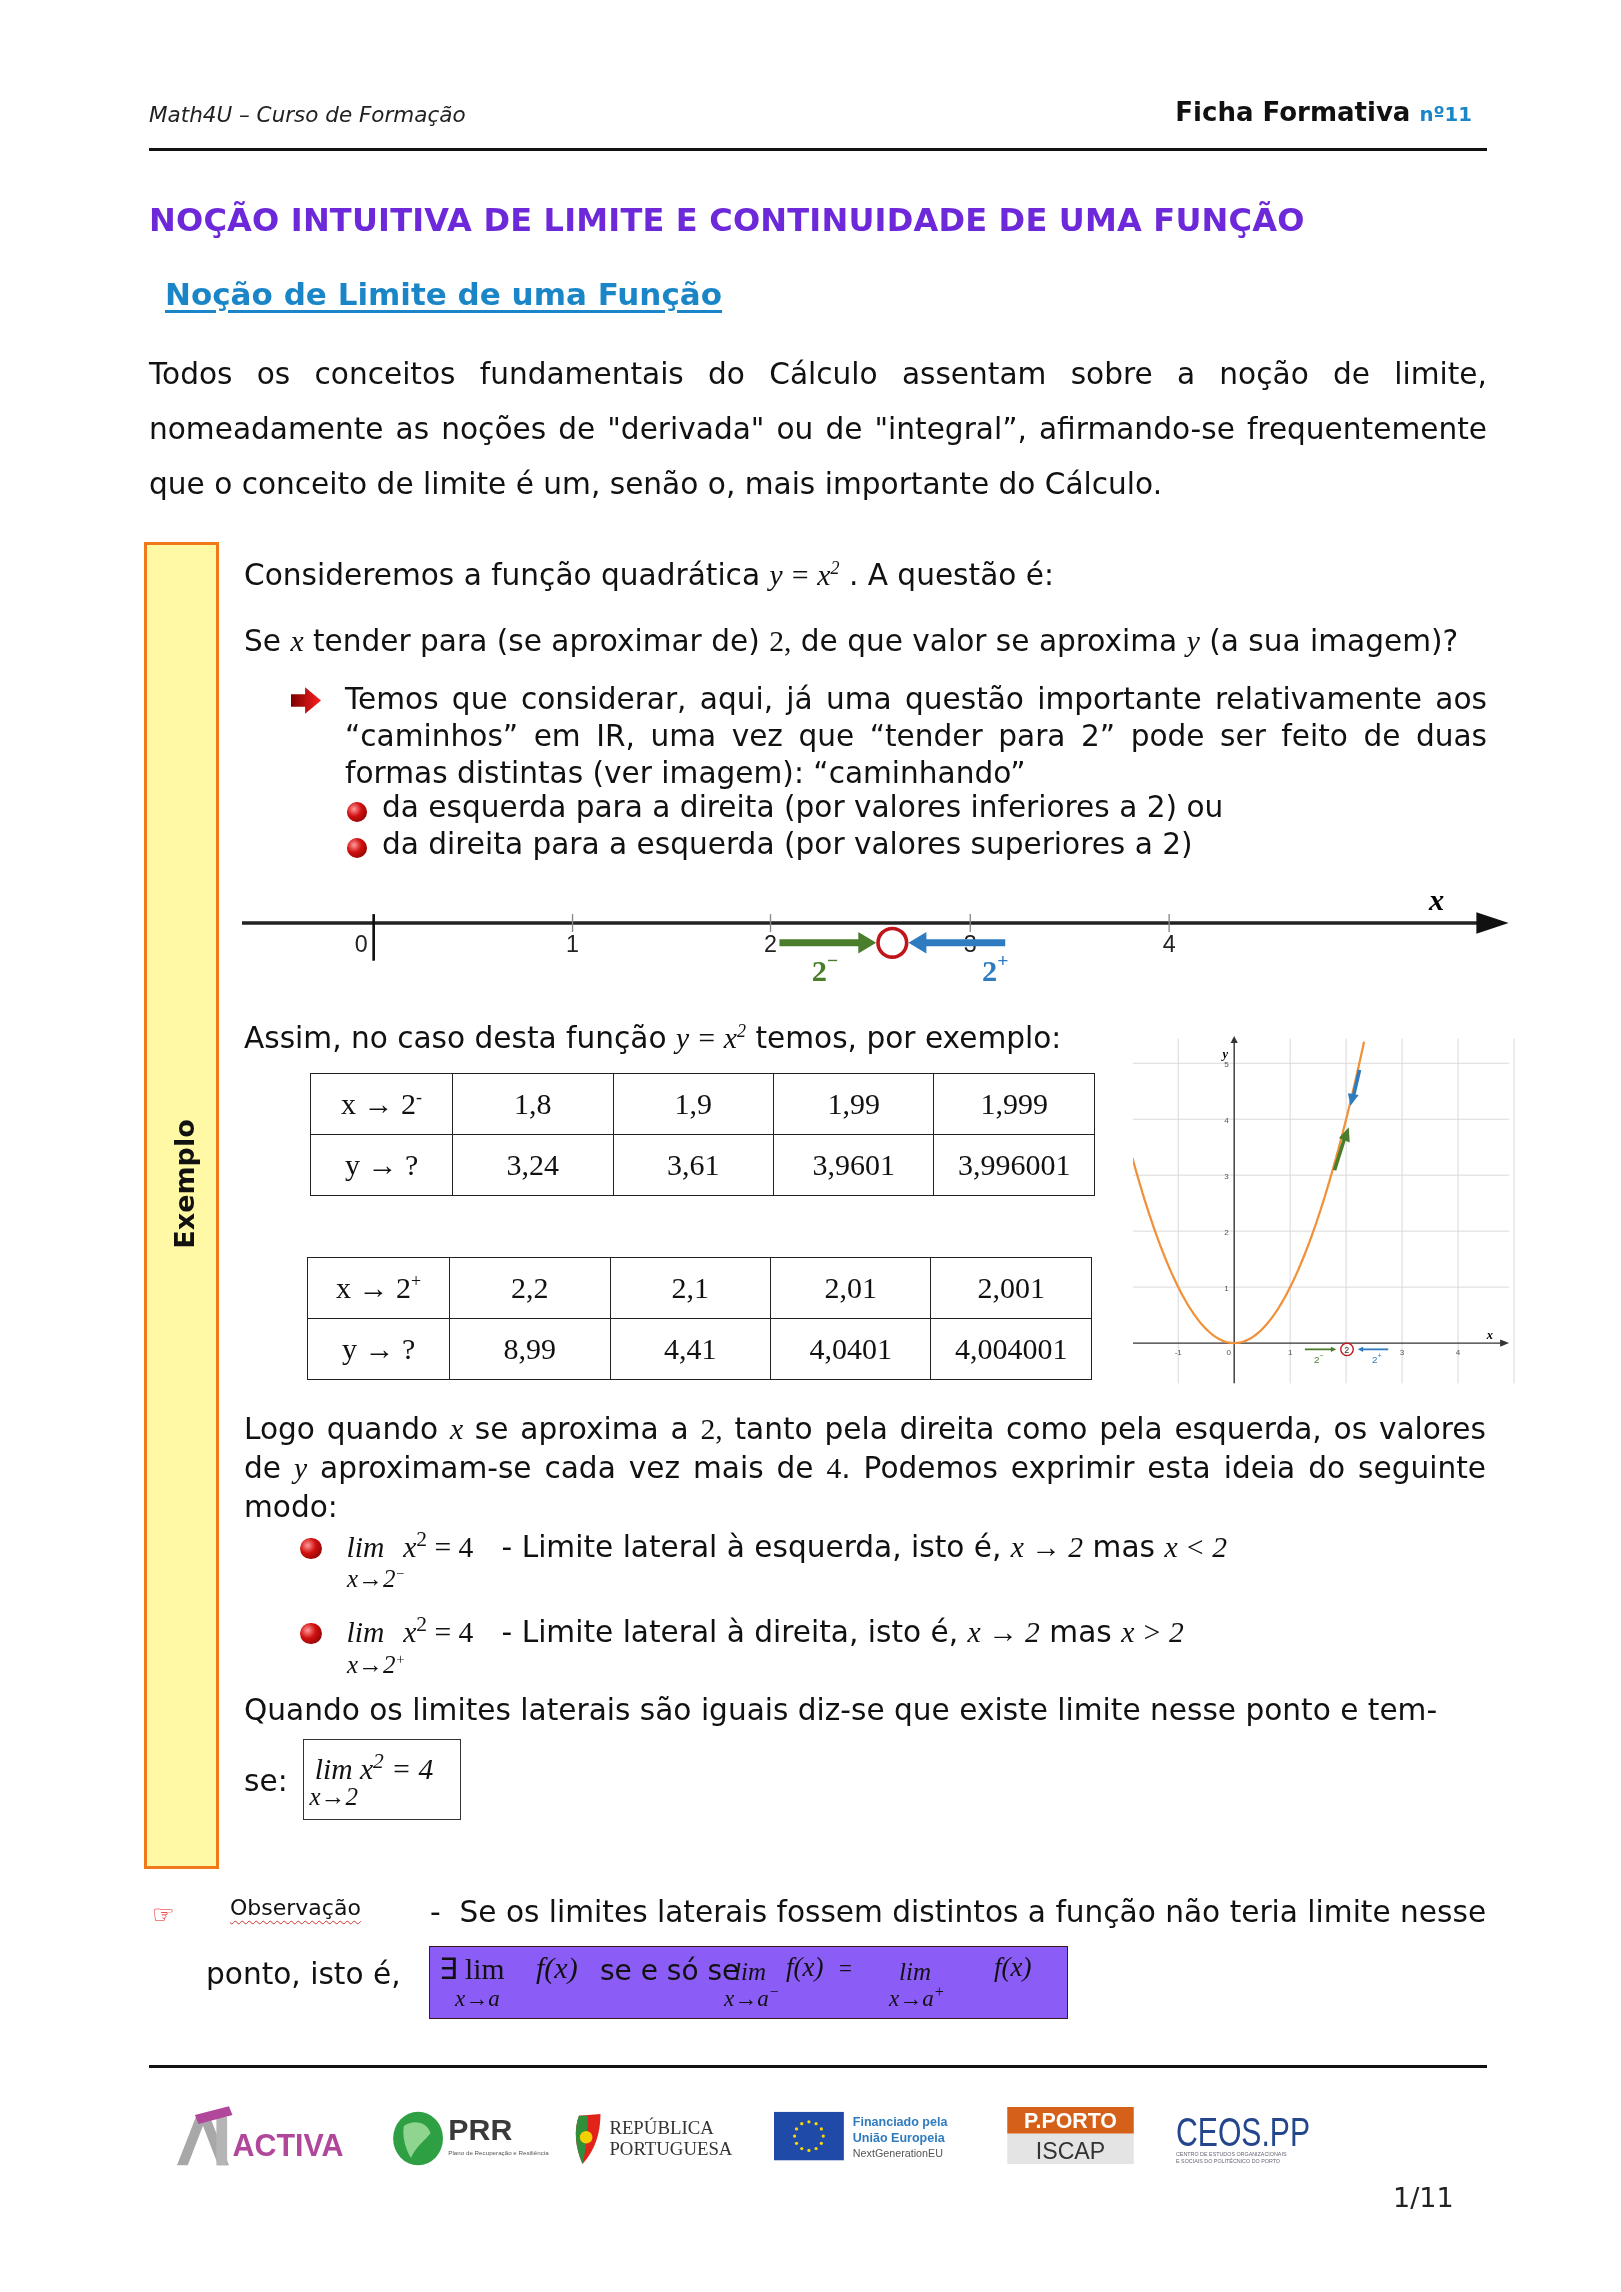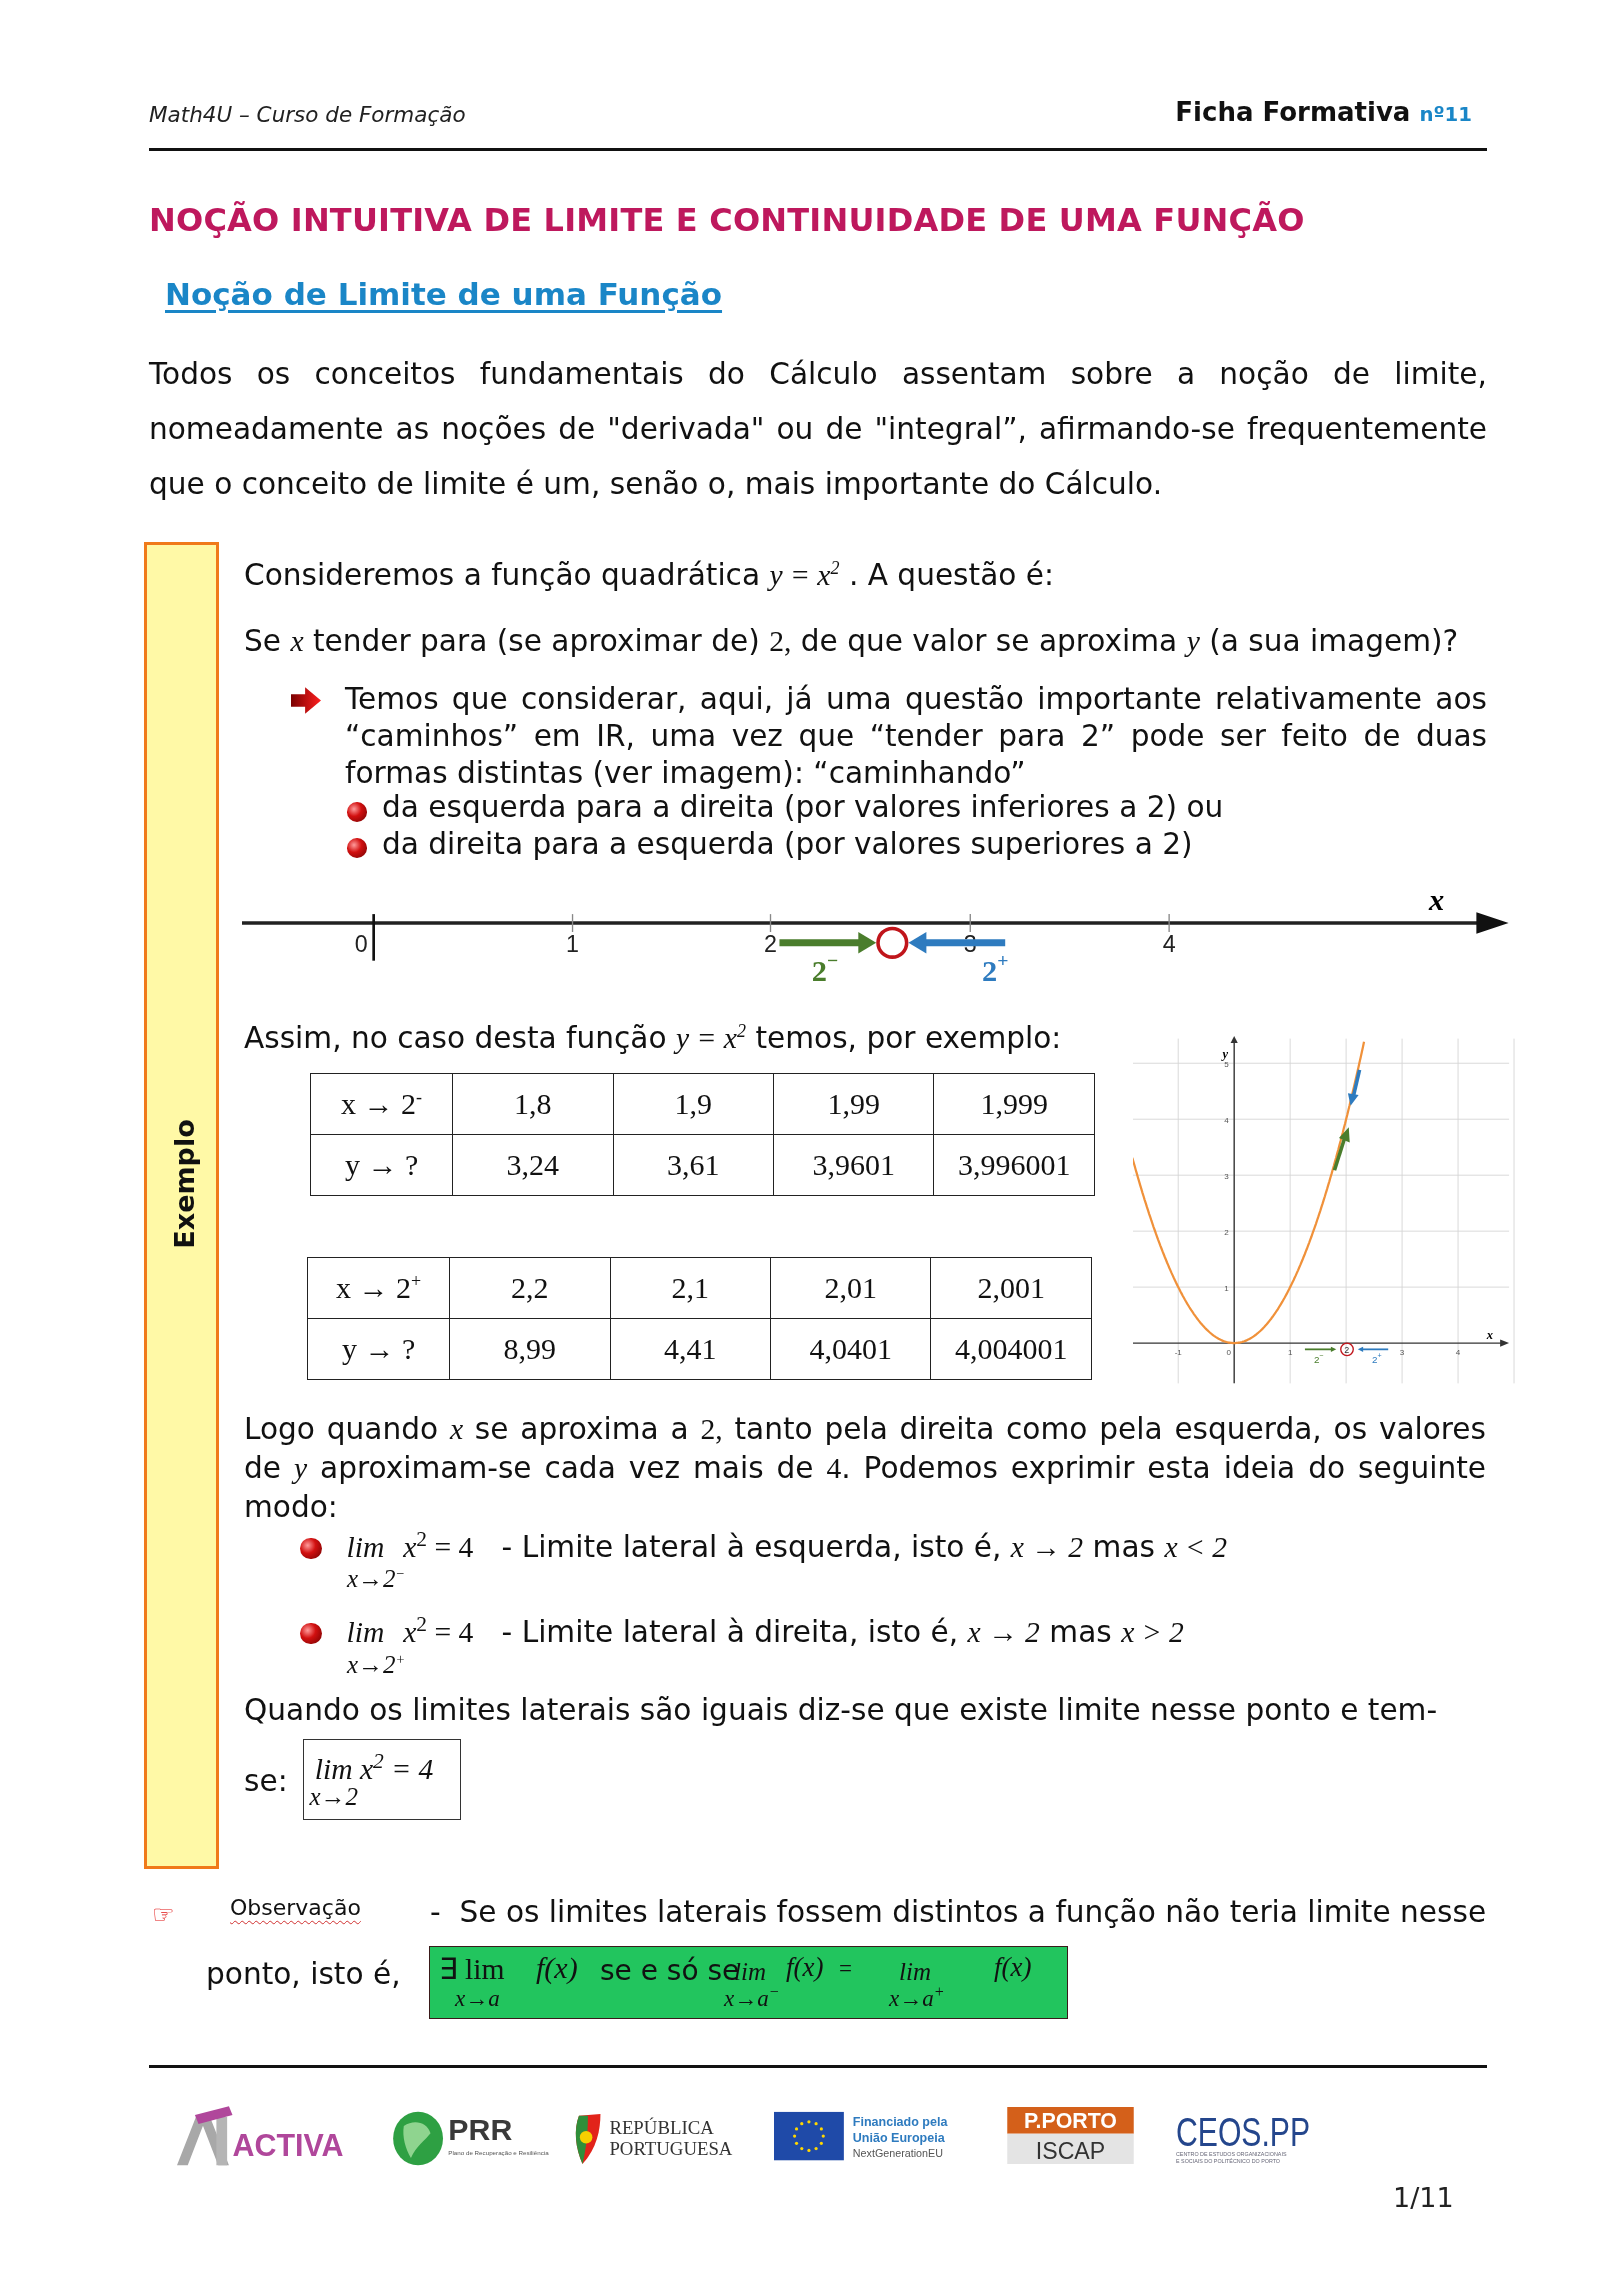--- a/index.html
+++ b/index.html
@@ -8,21 +8,21 @@
   .abs { position: absolute; }
   .math { font-family: "Liberation Serif", serif; font-style: italic; }
   .mathr { font-family: "Liberation Serif", serif; }
 
   
   #hdr-left { left: 149px; top: 102px; font-size: 21.5px; font-style: italic; color: #222; }
   #hdr-right { right: 149px; top: 97px; font-size: 26px; font-weight: bold; color: #111; }
   #hdr-right .num { color: #1a86c7; font-size: 19.7px; }
   #hdr-rule { left: 149px; top: 148px; width: 1338px; height: 2.7px; background: #111; }
 
-  #title { left: 149px; top: 201px; font-size: 32px; font-weight: bold; color: #be185d; letter-spacing: 0.2px; }
+  #title { left: 149px; top: 201px; font-size: 32px; font-weight: bold; color: #6d28d9; letter-spacing: 0.2px; }
   #subtitle { left: 149px; top: 276px; font-size: 31px; font-weight: bold; color: #1a86c7; text-decoration: underline; text-underline-offset: 4.5px; margin-left: 16px; }
 
   #intro { left: 149px; top: 347px; width: 1338px; font-size: 29.6px; line-height: 55px; text-align: justify; }
 
   
   #ex-bar { left: 144px; top: 542px; width: 75px; height: 1327px; background: #fff9a6; border: 3.6px solid #f07a1a; }
   #ex-label { left: 184px; top: 1184px; transform: translate(-50%, -50%) rotate(-90deg); font-size: 27px; font-weight: bold; white-space: nowrap; }
 
   .txt { font-size: 29.6px; color: #111; }
   #p1 { left: 244px; top: 558px; }
@@ -62,21 +62,21 @@
   #p6 { left: 244px; top: 1764px; }
   #limbox { left: 303px; top: 1739px; width: 158px; height: 81px; border: 1.8px solid #333; background: #fff; }
   #limbox-top { left: 10.7px; top: 9px; font-size: 29.6px; white-space: nowrap; }
   #limbox-sub { left: 5.4px; top: 43px; font-size: 25px; }
 
   
   #hand-icon { left: 152px; top: 1900px; font-size: 25px; color: #e01010; }
   #obs-label { left: 206px; top: 1895px; font-size: 22px; text-decoration: underline wavy #d03030; text-decoration-thickness: 0.9px; text-underline-offset: 5.4px; margin-left: 24px; }
   #obs-text { left: 430px; top: 1895px; font-size: 29.6px; }
   #obs-text2 { left: 206px; top: 1957px; font-size: 29.6px; }
-  #cond-box { left: 429px; top: 1946px; width: 639px; height: 73px; background: #22c55e; border: 1.8px solid #3a1a1a; }
+  #cond-box { left: 429px; top: 1946px; width: 639px; height: 73px; background: #8b5cf6; border: 1.8px solid #3a1a1a; }
   .cb { position: absolute; white-space: nowrap; }
 
   #foot-rule { left: 149px; top: 2065px; width: 1338px; height: 2.7px; background: #111; }
   .logo { position: absolute; }
   #page-num { left: 1393px; top: 2182px; font-size: 27px; color: #222; }
 </style>
 </head>
 <body>
 
 <div class="abs" id="hdr-left">Math4U – Curso de Formação</div>

